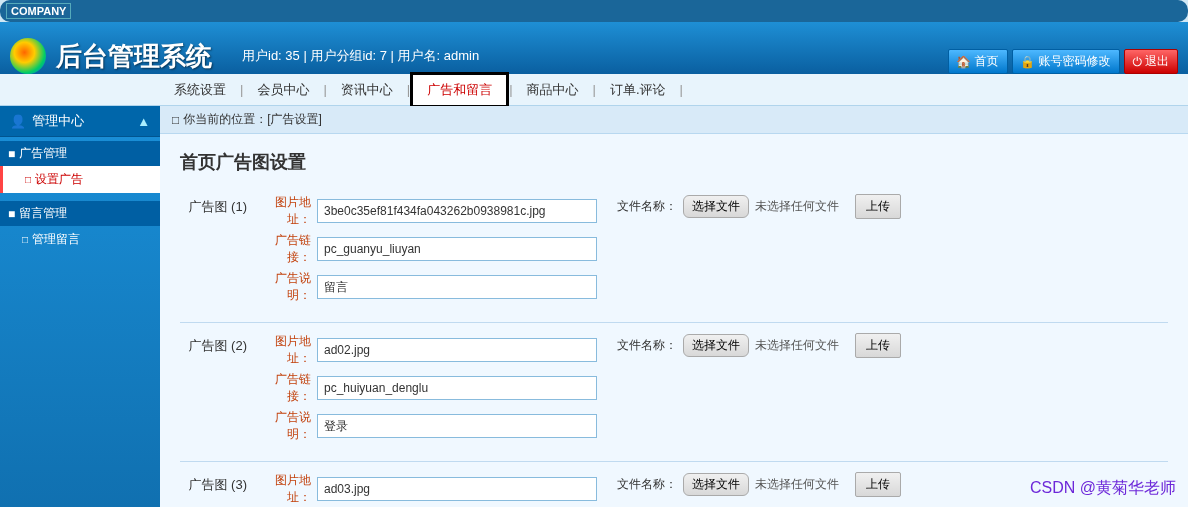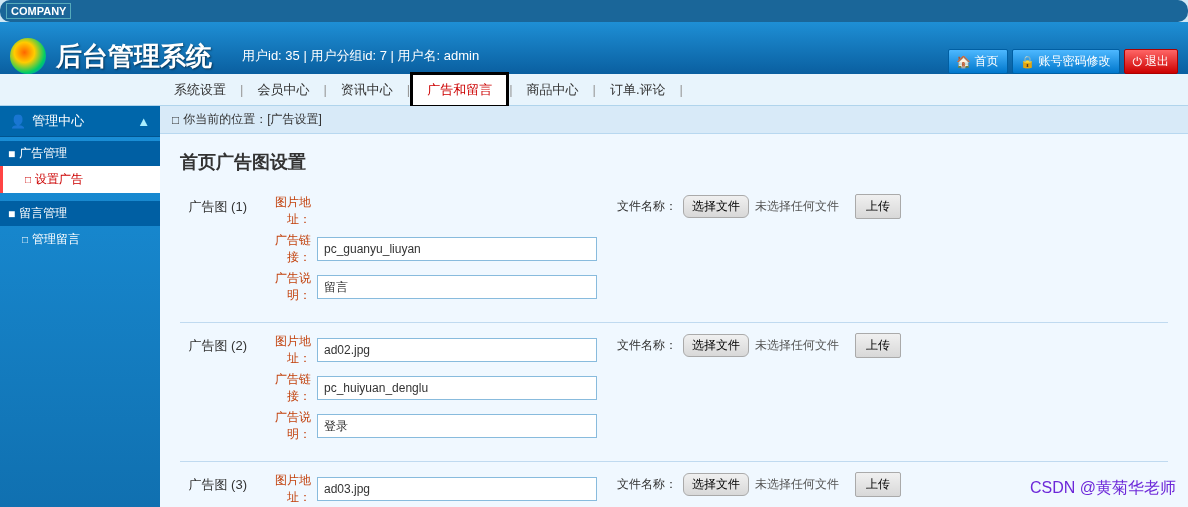--- a/index.html
+++ b/index.html
@@ -150,20 +150,21 @@
 
       <div class="ad-section">
         <div class="ad-row">
           <div class="ad-label-main">
             <span>广告图</span>
             <span>(1)</span>
           </div>
           <div class="ad-fields">
             <div class="ad-field-row">
               <span class="ad-field-label">图片地址：</span>
+              <input class="ad-input" type="text" value="3be0c35ef81f434fa043262b0938981c.jpg" style="">
             </div>
             <div class="ad-field-row">
               <span class="ad-field-label">广告链接：</span>
               <input class="ad-input" type="text" value="pc_guanyu_liuyan" style="">
             </div>
             <div class="ad-field-row">
               <span class="ad-field-label">广告说明：</span>
               <input class="ad-input" type="text" value="留言" style="">
             </div>
           </div>

